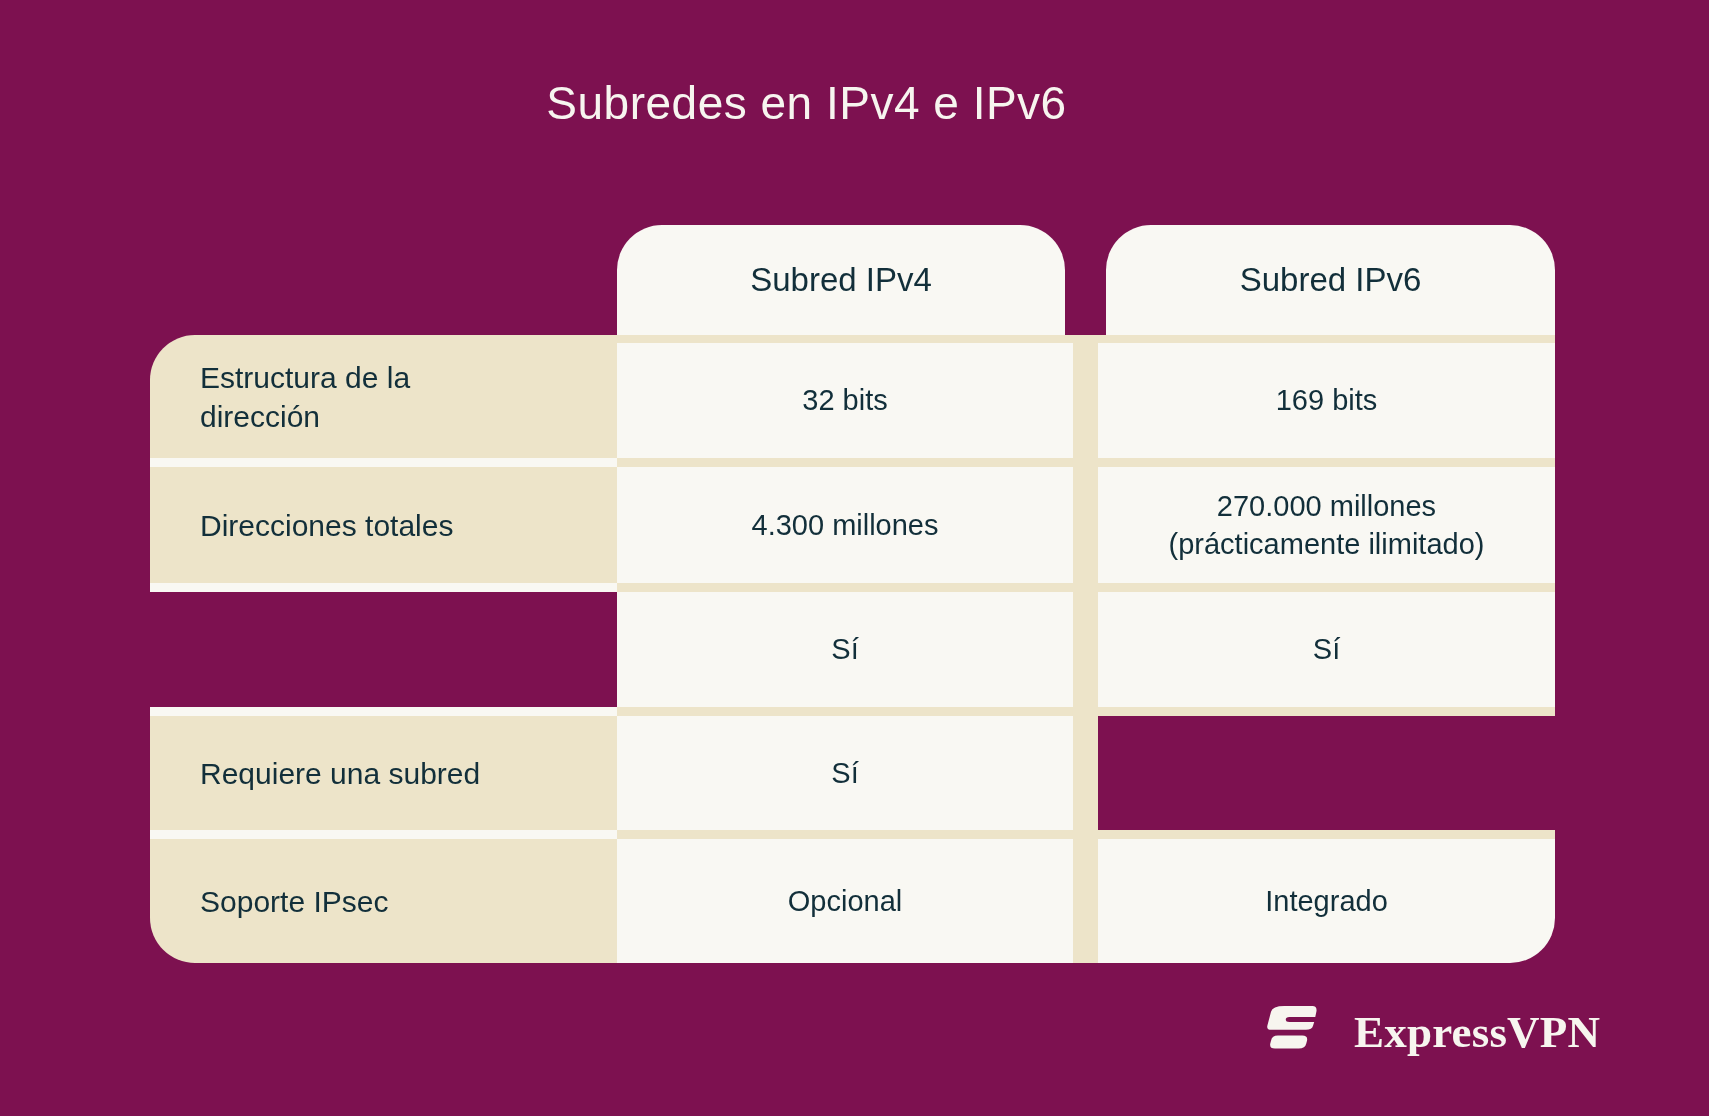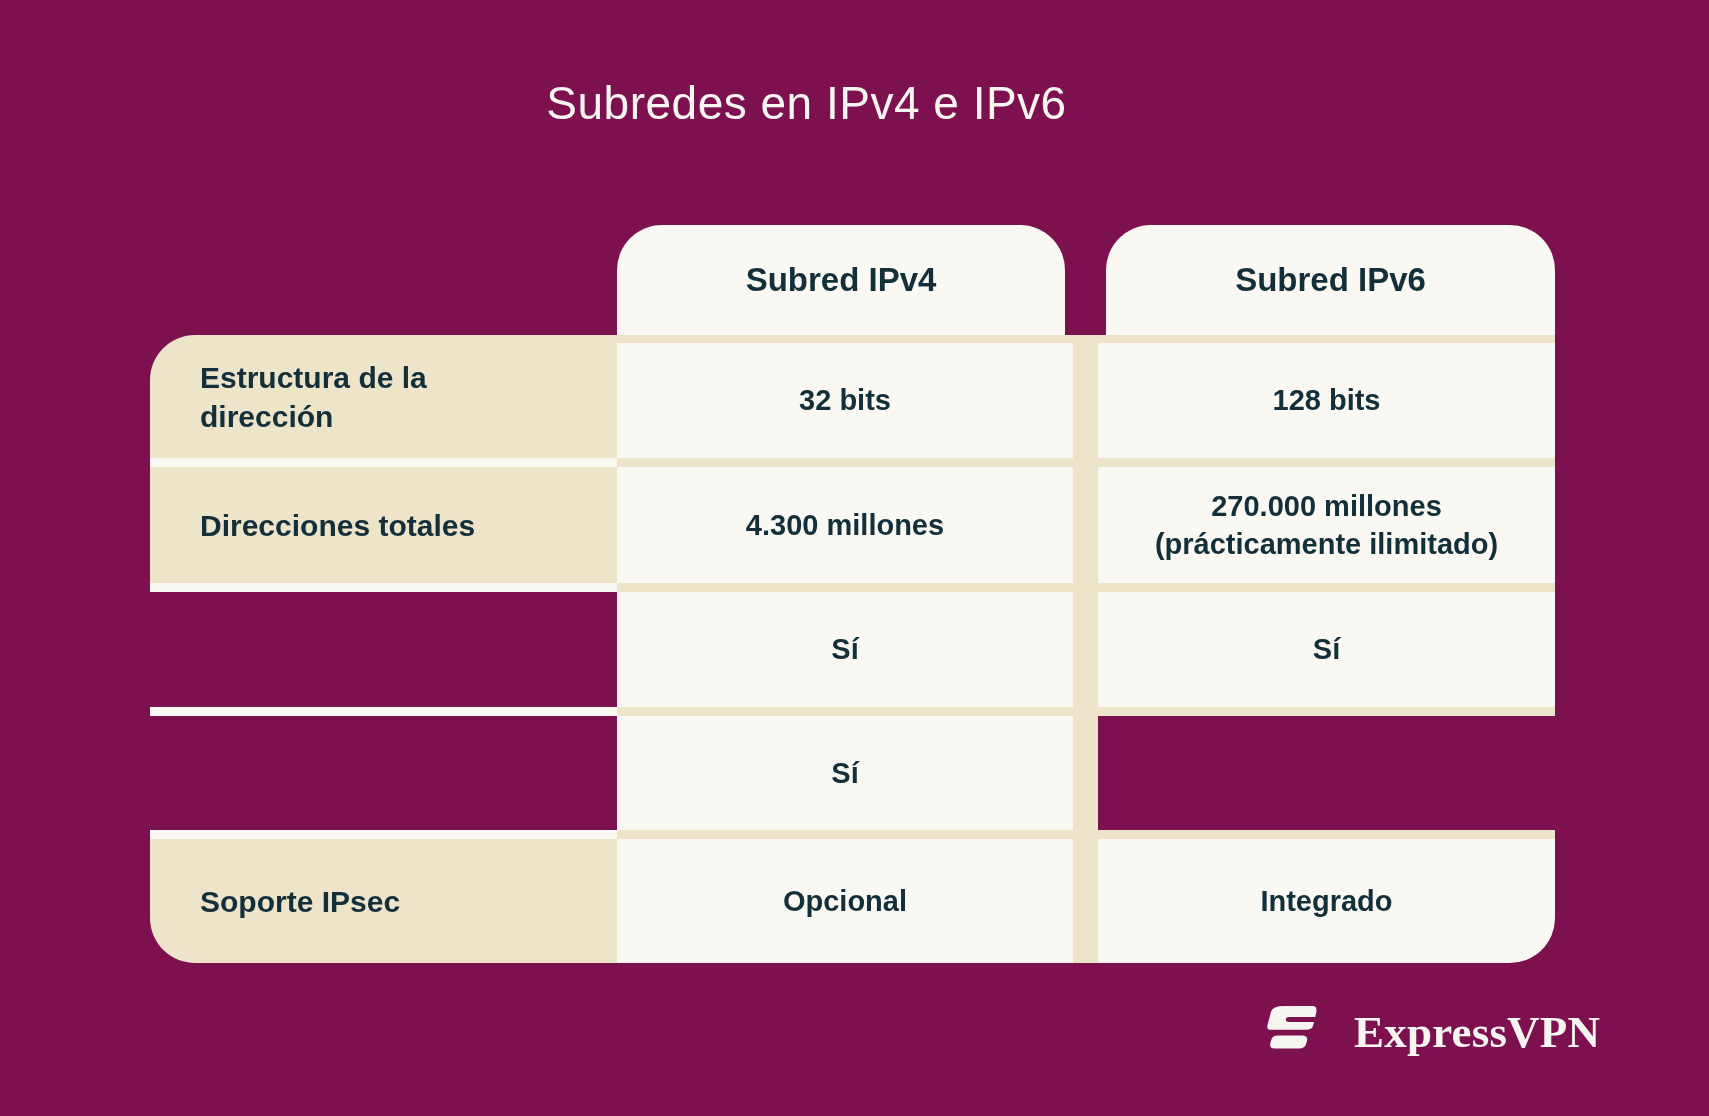--- a/index.html
+++ b/index.html
@@ -23,21 +23,20 @@
     text-align:center;
     font-size:46px;font-weight:500;letter-spacing:0.5px;
     color:var(--light);
   }
   .table{
     position:absolute;left:150px;top:225px;
     width:1405px;height:738px;
     display:grid;
     grid-template-columns:467px 456px 25px 457px;
     grid-template-rows:110px 8px 115px 9px 116px 9px 115px 9px 114px 9px 124px;
-    font-weight:bold;
   }
   .hdr{
     background:var(--card);
     border-radius:45px 45px 0 0;
     display:flex;align-items:center;justify-content:center;
     font-size:33px;
   }
   .hdr4{grid-column:2;grid-row:1;margin-right:8px;}
   .hdr6{grid-column:4;grid-row:1;margin-left:8px;}
   .lab{
@@ -91,36 +90,37 @@
   </div>
 
   <div class="vgap"></div>
 
   <div class="lab first">Estructura de la
 dirección</div>
   <div class="lgap r4"></div>
   <div class="lab c1 r5">Direcciones totales</div>
   <div class="lgap r6"></div>
   <div class="lgap r8"></div>
+  <div class="lab c1 r9">Requiere una subred</div>
   <div class="lgap r10"></div>
   <div class="lab c1 r11 last">Soporte IPsec</div>
 
   <div class="sep c2 r2"></div>
   <div class="cell c2 r3">32 bits</div>
   <div class="sep c2 r4"></div>
   <div class="cell c2 r5">4.300 millones</div>
   <div class="sep c2 r6"></div>
   <div class="cell c2 r7">Sí</div>
   <div class="sep c2 r8"></div>
   <div class="cell c2 r9">Sí</div>
   <div class="sep c2 r10"></div>
   <div class="cell c2 r11">Opcional</div>
 
   <div class="sep c4 r2"></div>
-  <div class="cell c4 r3">128 bits</div>
+  <div class="cell c4 r3">169 bits</div>
   <div class="sep c4 r4"></div>
   <div class="cell c4 r5">270.000 millones
 (prácticamente ilimitado)</div>
   <div class="sep c4 r6"></div>
   <div class="cell c4 r7">Sí</div>
   <div class="sep c4 r8"></div>
   <div class="sep c4 r10"></div>
   <div class="cell c4 r11 lastv6">Integrado</div>
 
 </div>

